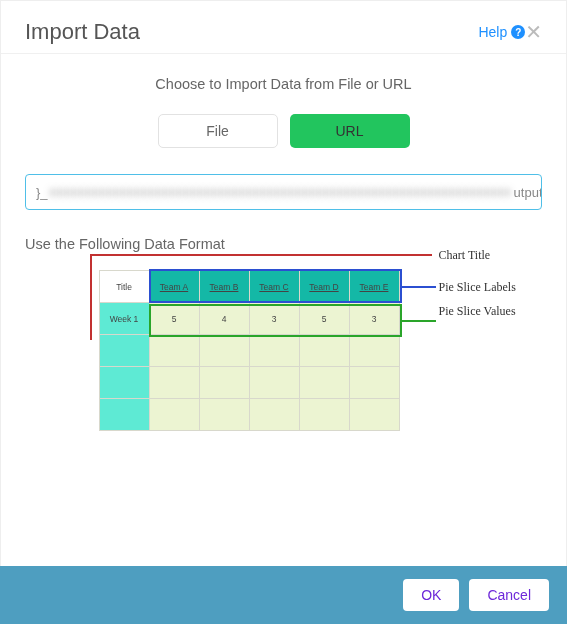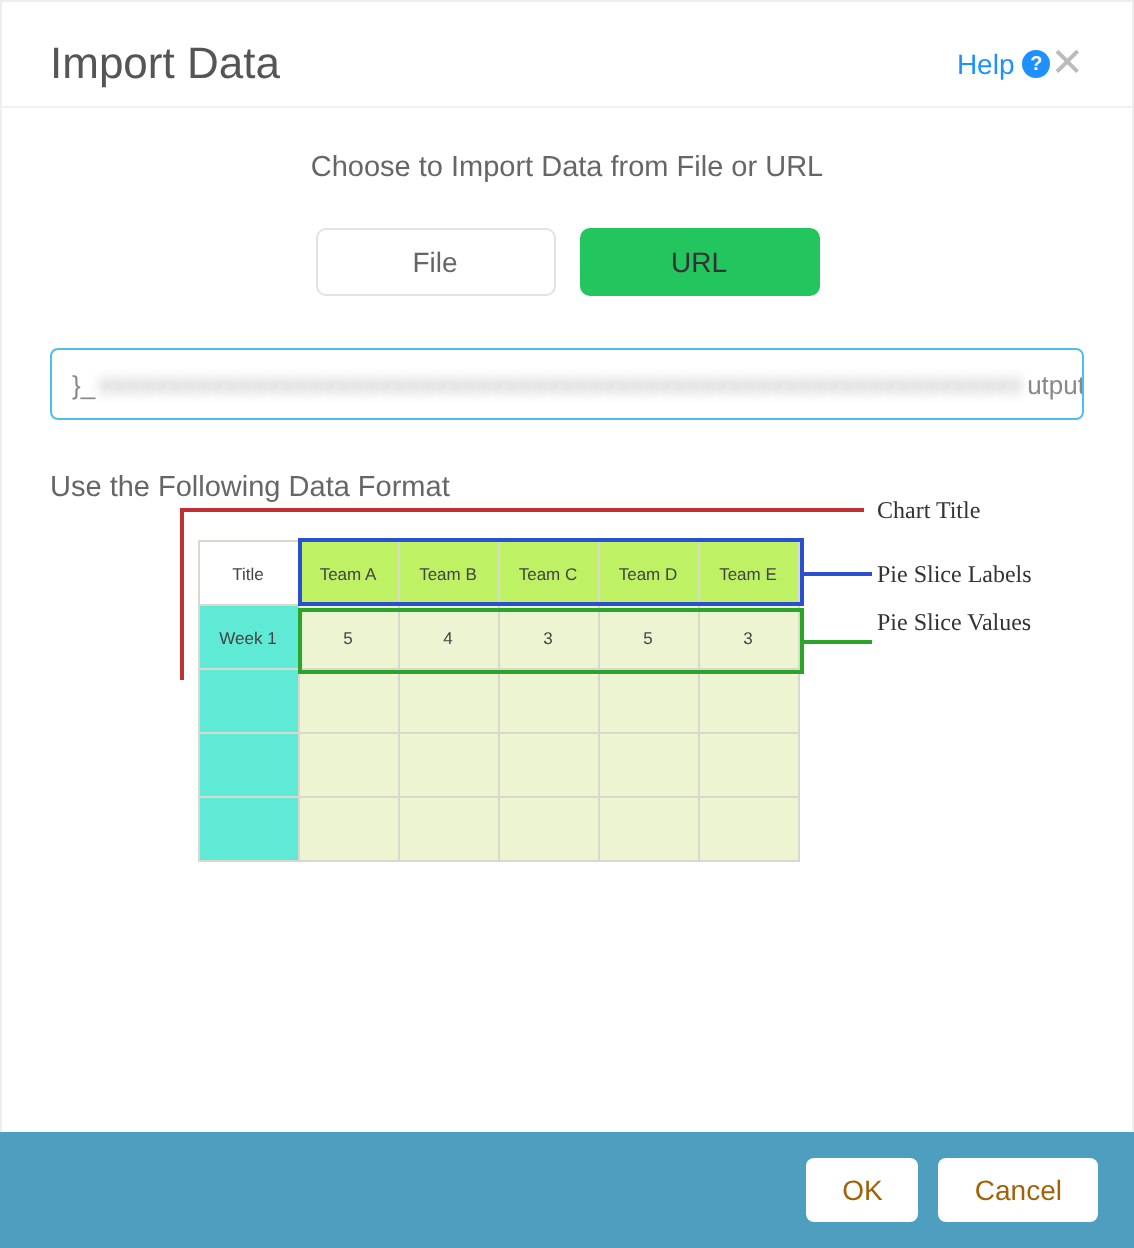--- a/index.html
+++ b/index.html
@@ -132,21 +132,21 @@
     top: 18px;
   }
   table.fmt td {
     border: 1px solid #d8d8cc;
     width: 50px;
     height: 32px;
     font-size: 8.5px;
     text-align: center;
     color: #444;
   }
-  td.hdr { background: #bef264; }
+  td.hdr { background: #14b8a6; text-decoration: underline; }
   td.rowlbl { background: #5eead4; }
   td.cell { background: #ecf4d2; }
   td.corner { background: #fff; }
 
   .box-blue {
     position: absolute;
     border: 2px solid #2b4fd1;
     pointer-events: none;
   }
   .box-green {
@@ -175,21 +175,21 @@
     justify-content: flex-end;
     padding-right: 18px;
     gap: 10px;
   }
   .btn {
     height: 32px;
     padding: 4px 18px;
     background: #fff;
     border-radius: 4px;
     font-size: 14px;
-    color: #a16207;
+    color: #6d28d9;
     display: flex;
     align-items: center;
     justify-content: center;
     cursor: pointer;
   }
 </style>
 </head>
 <body>
 
 <div class="header">

